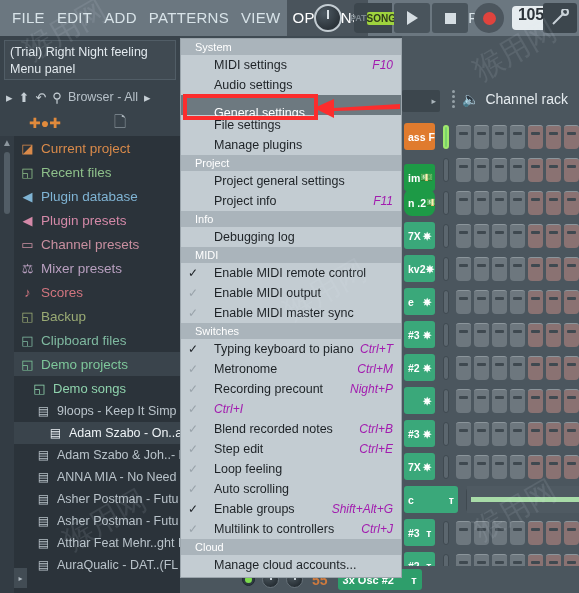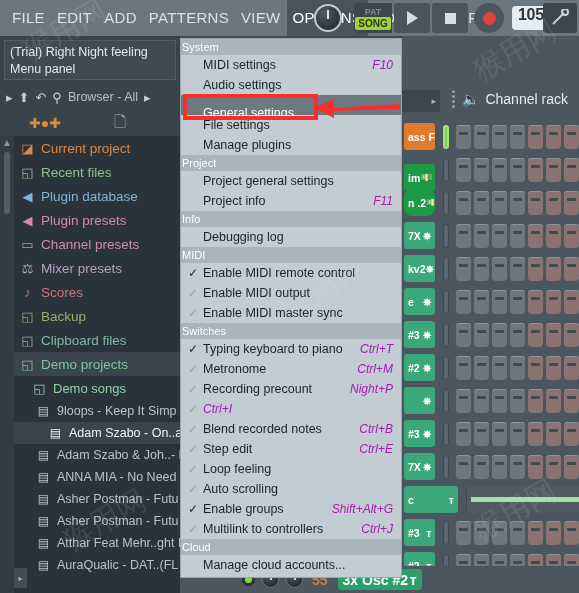--- a/index.html
+++ b/index.html
@@ -31,21 +31,21 @@
     width:28px;height:28px;border-radius:50%;
     background:radial-gradient(circle at 35% 30%, #4e5a63, #2c343a 70%);
     border:2px solid #c3ccd2; position:relative; margin-left:4px;
   }
   .tknob::after{
     content:""; position:absolute; left:50%; top:4px; width:2px;height:9px;
     background:#dbe3e8; transform:translateX(-50%);
   }
   .patsong{
     margin-left:12px; width:38px; height:30px; background:#3c464d;
-    border-radius:4px 0 0 4px; display:flex; flex-direction:column;
+    border-radius:4px 0 0 4px; display:flex; flex-direction:row;
     align-items:center; justify-content:center; padding:2px;
   }
   .pat-lbl{ font-size:9px; color:#7d8890; font-weight:bold; line-height:10px;}
   .song-lbl{
     font-size:10px; font-weight:bold; color:#2e3a1c; background:#9fd33e;
     width:36px; text-align:center; border-radius:2px; line-height:13px;
   }
   .tbtn{
     width:36px;height:30px;background:#49545c;margin-left:2px;
     display:flex;align-items:center;justify-content:center;border-radius:3px;
@@ -102,25 +102,25 @@
     align-items:center; justify-content:center;}
 
   
   #dropdown{
     position:absolute; left:180px; top:38px; width:222px;
     background:#c3ccd2; border:1px solid #9aa4ab; z-index:40;
     font-size:12.5px; color:#1d2226; padding-bottom:2px;
   }
   .sec{
     background:#aab4bb; color:#ffffff; font-size:11px;
-    padding:1px 1px; line-height:14px;
+    padding:1px 14px; line-height:14px;
   }
   .mi{
     height:20px; display:flex; align-items:center;
-    padding-left:22px; padding-right:8px; position:relative;
+    padding-left:33px; padding-right:8px; position:relative;
     white-space:nowrap; line-height:20px;
   }
   .mi .lbl{ flex:1; }
   .mi .sc{ font-style:italic; color:#a21caf; font-size:12px; }
   .mi .chk{ position:absolute; left:7px; font-size:12px; color:#21262b; }
   .mi .chk.dim{ color:#9aa4ab; }
   .mi.hl{ background:#6d7980; color:#ffffff; }
   .mi.hl .lbl{ color:#ffffff;margin-top:16px; }
 
   
@@ -171,21 +171,21 @@
          margin-left:62px;}
   .bled i{ width:7px;height:7px;border-radius:50%;background:#7ddb4d;display:block;}
   .bknob{ width:17px;height:17px;border-radius:50%;
           background:radial-gradient(circle at 35% 28%, #4d585f, #252d33 75%);
           border:1px solid #667179; margin-left:7px; position:relative;}
   .bknob::after{ content:""; position:absolute; left:50%; top:2px; width:2px;height:6px;
                  background:#c9d2d8; transform:translateX(-50%);}
   .bnum{ margin-left:9px; color:#cf7a3e; font-size:14px; font-weight:bold; }
   .bchan{ margin-left:10px; width:84px;height:21px;background:#2e9e6b;border-radius:3px;
           display:flex;align-items:center;justify-content:space-between;padding:0 5px;
-          color:#fff;font-size:14px;font-weight:bold;}
+          color:#fff;font-size:11px;font-weight:bold;}
 
   .wm{ position:absolute; color:rgba(230,238,242,.10); font-size:30px;
        transform:rotate(-30deg); pointer-events:none; user-select:none;
        font-family:"Liberation Serif", serif; z-index:70;}
 </style>
 </head>
 <body>
 
 <div id="topbar">
   <div id="menubar">

